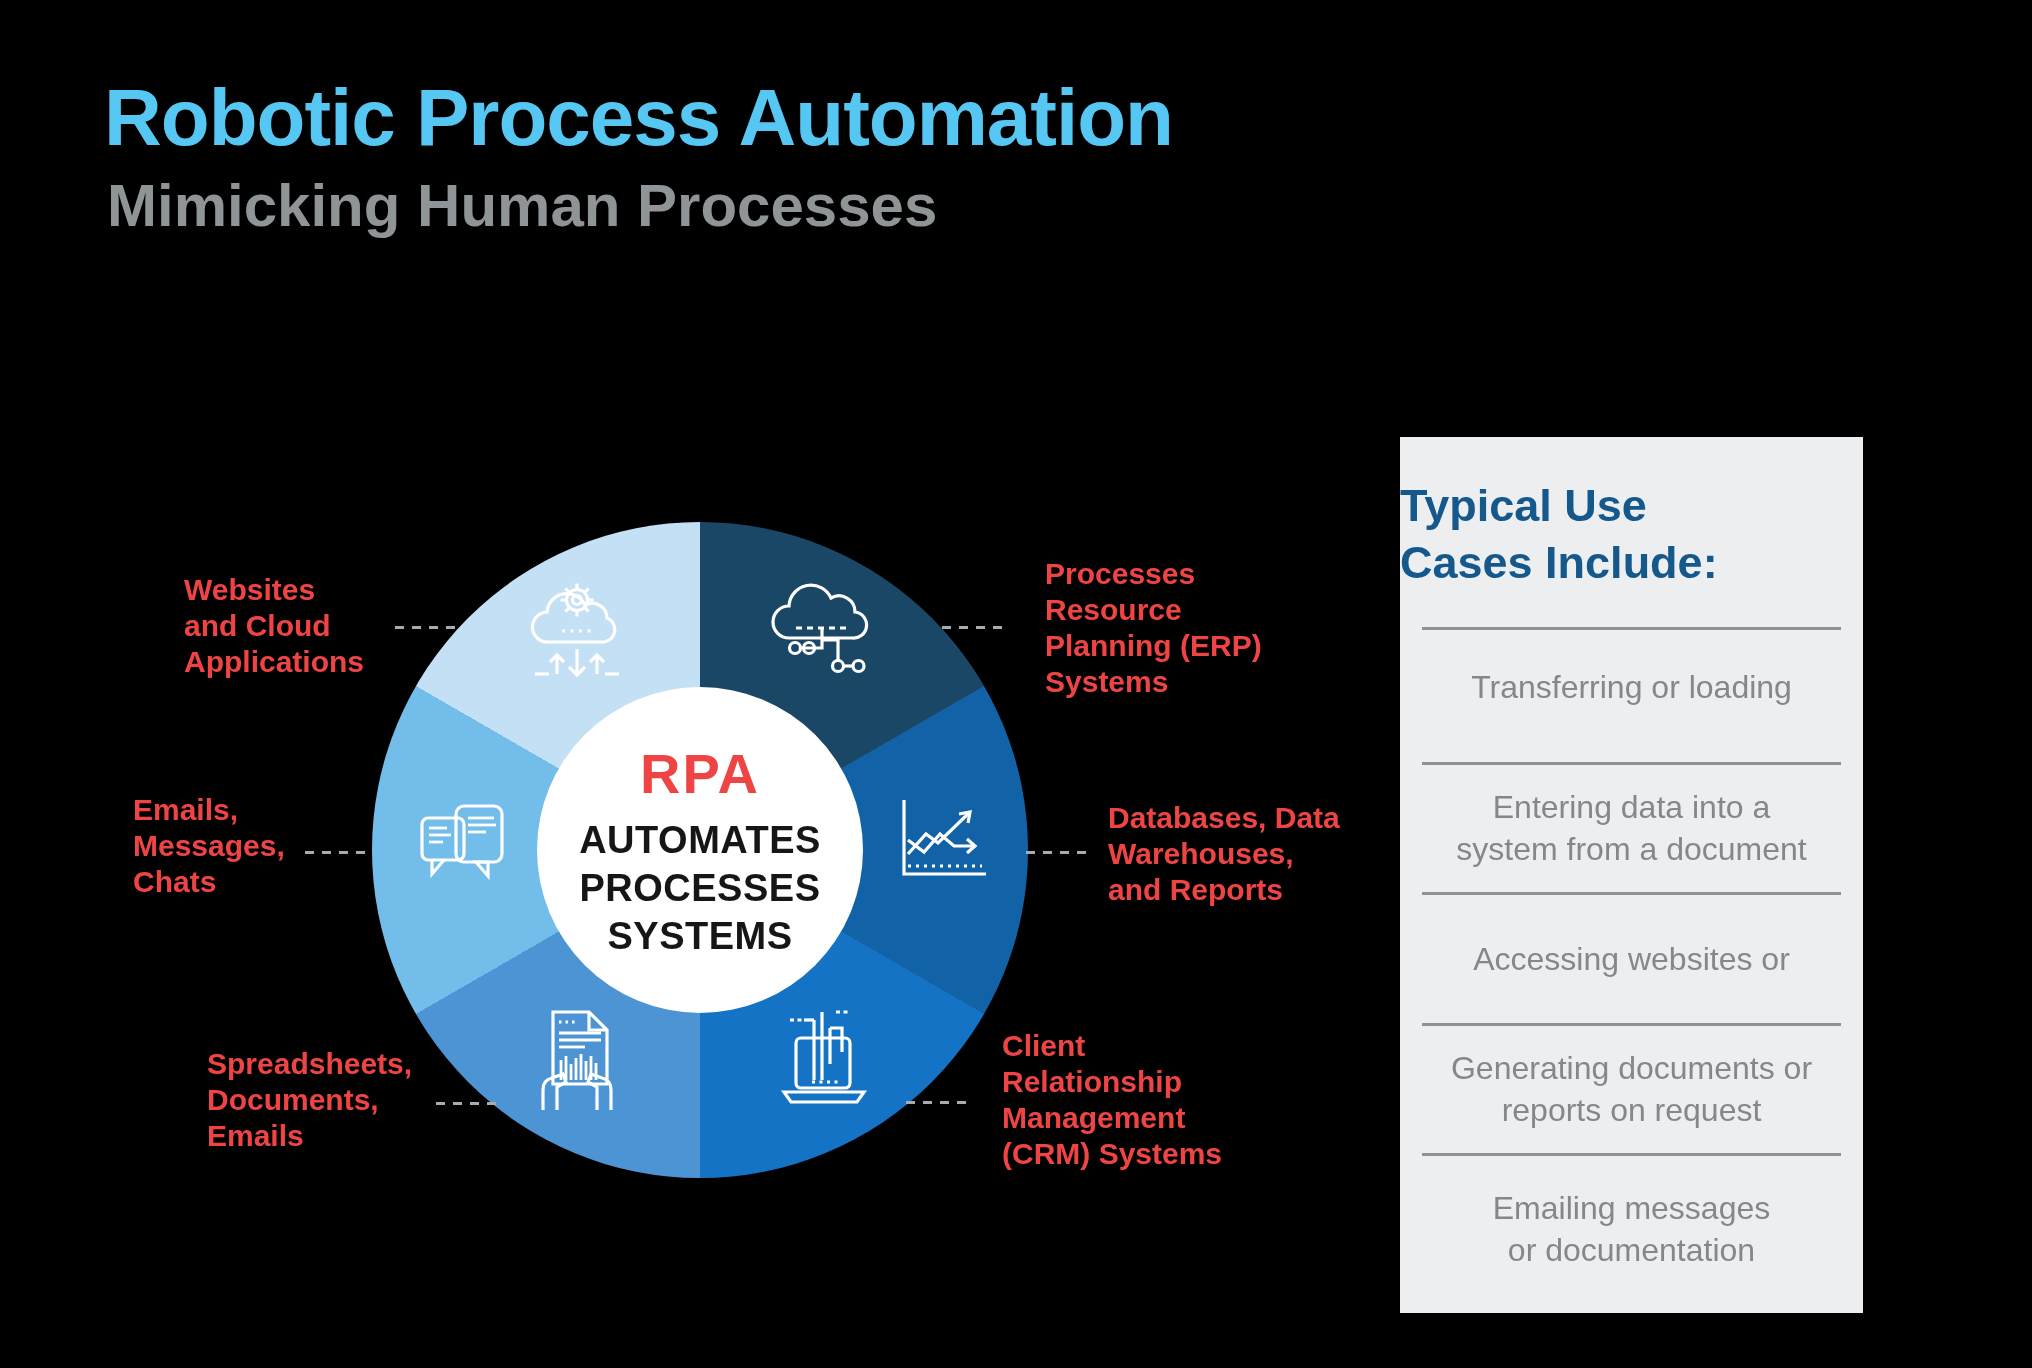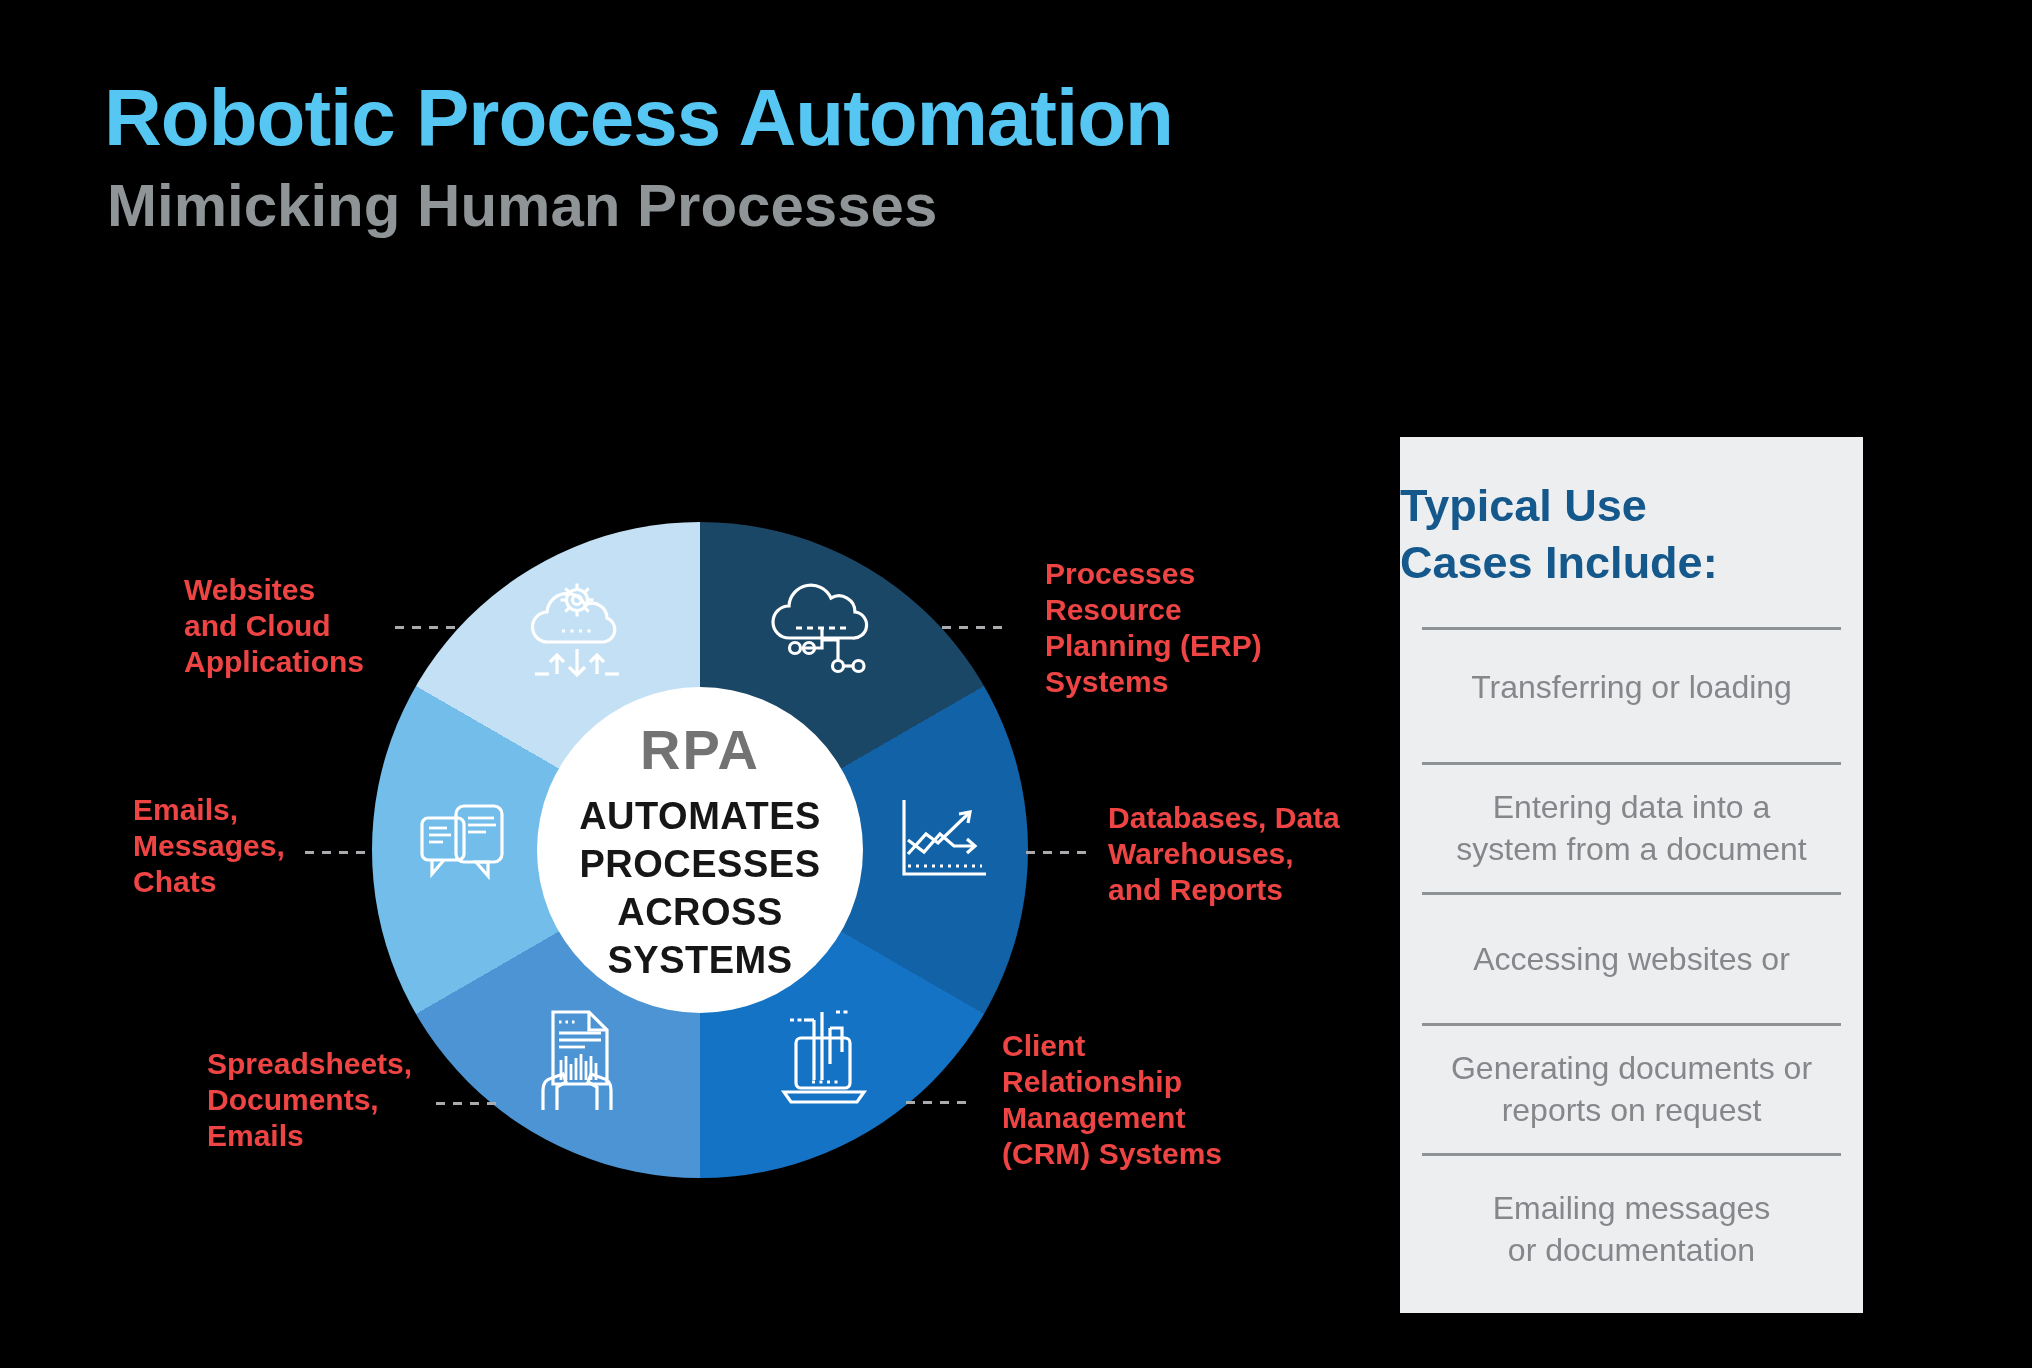--- a/index.html
+++ b/index.html
@@ -7,21 +7,21 @@
          font-family:"Liberation Sans", sans-serif;}
   
   .title{position:absolute;left:104px;top:72px;font-size:80px;line-height:1.15;
          font-weight:bold;color:#55c7f2;letter-spacing:-1px;}
   .subtitle{position:absolute;left:107px;top:170px;font-size:60px;line-height:1.2;
          font-weight:600;color:#8f9497;}
   
   .pie{position:absolute;left:372px;top:522px;width:656px;height:656px;border-radius:50%;}
   .inner{position:absolute;left:537px;top:687px;width:326px;height:326px;border-radius:50%;
          background:#fff;display:flex;flex-direction:column;align-items:center;justify-content:center;}
-  .rpa{font-size:56px;font-weight:bold;color:#737373;letter-spacing:2px;margin-bottom:10px;}
+  .rpa{font-size:56px;font-weight:bold;color:#ef4444;letter-spacing:2px;margin-bottom:10px;}
   .caption{font-size:38px;line-height:48px;font-weight:bold;color:#161616;text-align:center;letter-spacing:.5px;}
   .icon{position:absolute;width:120px;height:120px;}
   .icon svg{width:100%;height:100%;display:block;}
   
   .clabel{position:absolute;font-size:30px;line-height:36px;font-weight:bold;color:#ef4444;}
   .clabel span{display:block;}
   .dash{position:absolute;height:3px;
         background:repeating-linear-gradient(90deg,#a9abae 0 9px,transparent 9px 17px);}
   
   .panel{position:absolute;left:1400px;top:437px;width:463px;height:876px;background:#edeef0;}
@@ -149,21 +149,20 @@
       <line class="thin" x1="62" y1="43" x2="90" y2="43"></line>
       <line class="thin" x1="62" y1="50" x2="80" y2="50"></line>
     </svg>
   </div>
 
   <div class="inner">
     <div class="rpa">RPA</div>
     <div class="caption">
       <span>AUTOMATES</span>
       <span style="display:block">PROCESSES</span>
-      <span style="display:block">ACROSS</span>
       <span style="display:block">SYSTEMS</span>
     </div>
   </div>
 
   <div class="dash" style="left:395px;top:626px;width:62px"></div>
   <div class="dash" style="left:942px;top:626px;width:66px"></div>
   <div class="dash" style="left:305px;top:851px;width:68px"></div>
   <div class="dash" style="left:1026px;top:851px;width:62px"></div>
   <div class="dash" style="left:436px;top:1102px;width:64px"></div>
   <div class="dash" style="left:906px;top:1101px;width:68px"></div>

